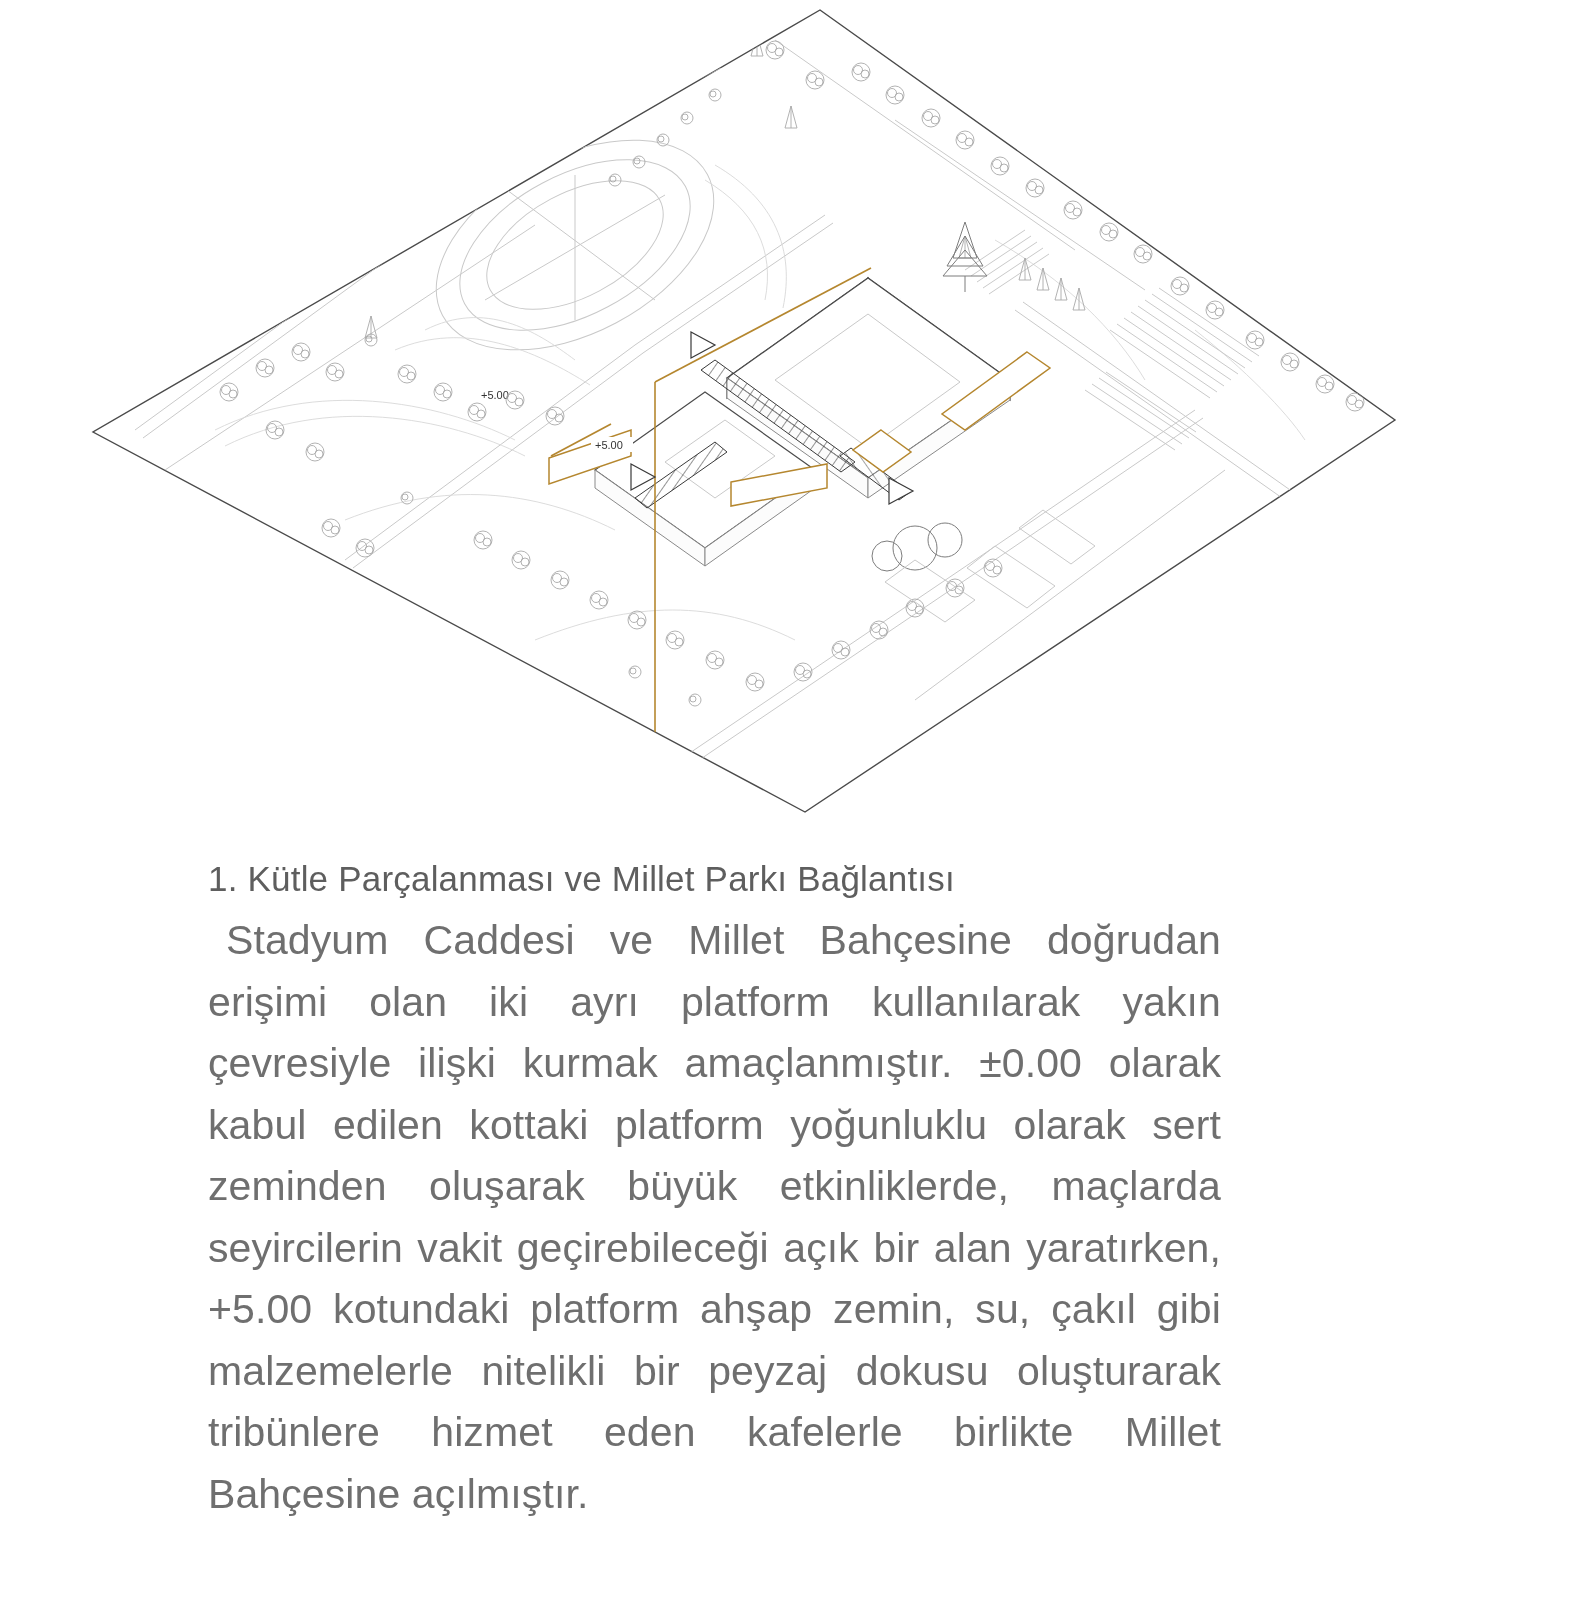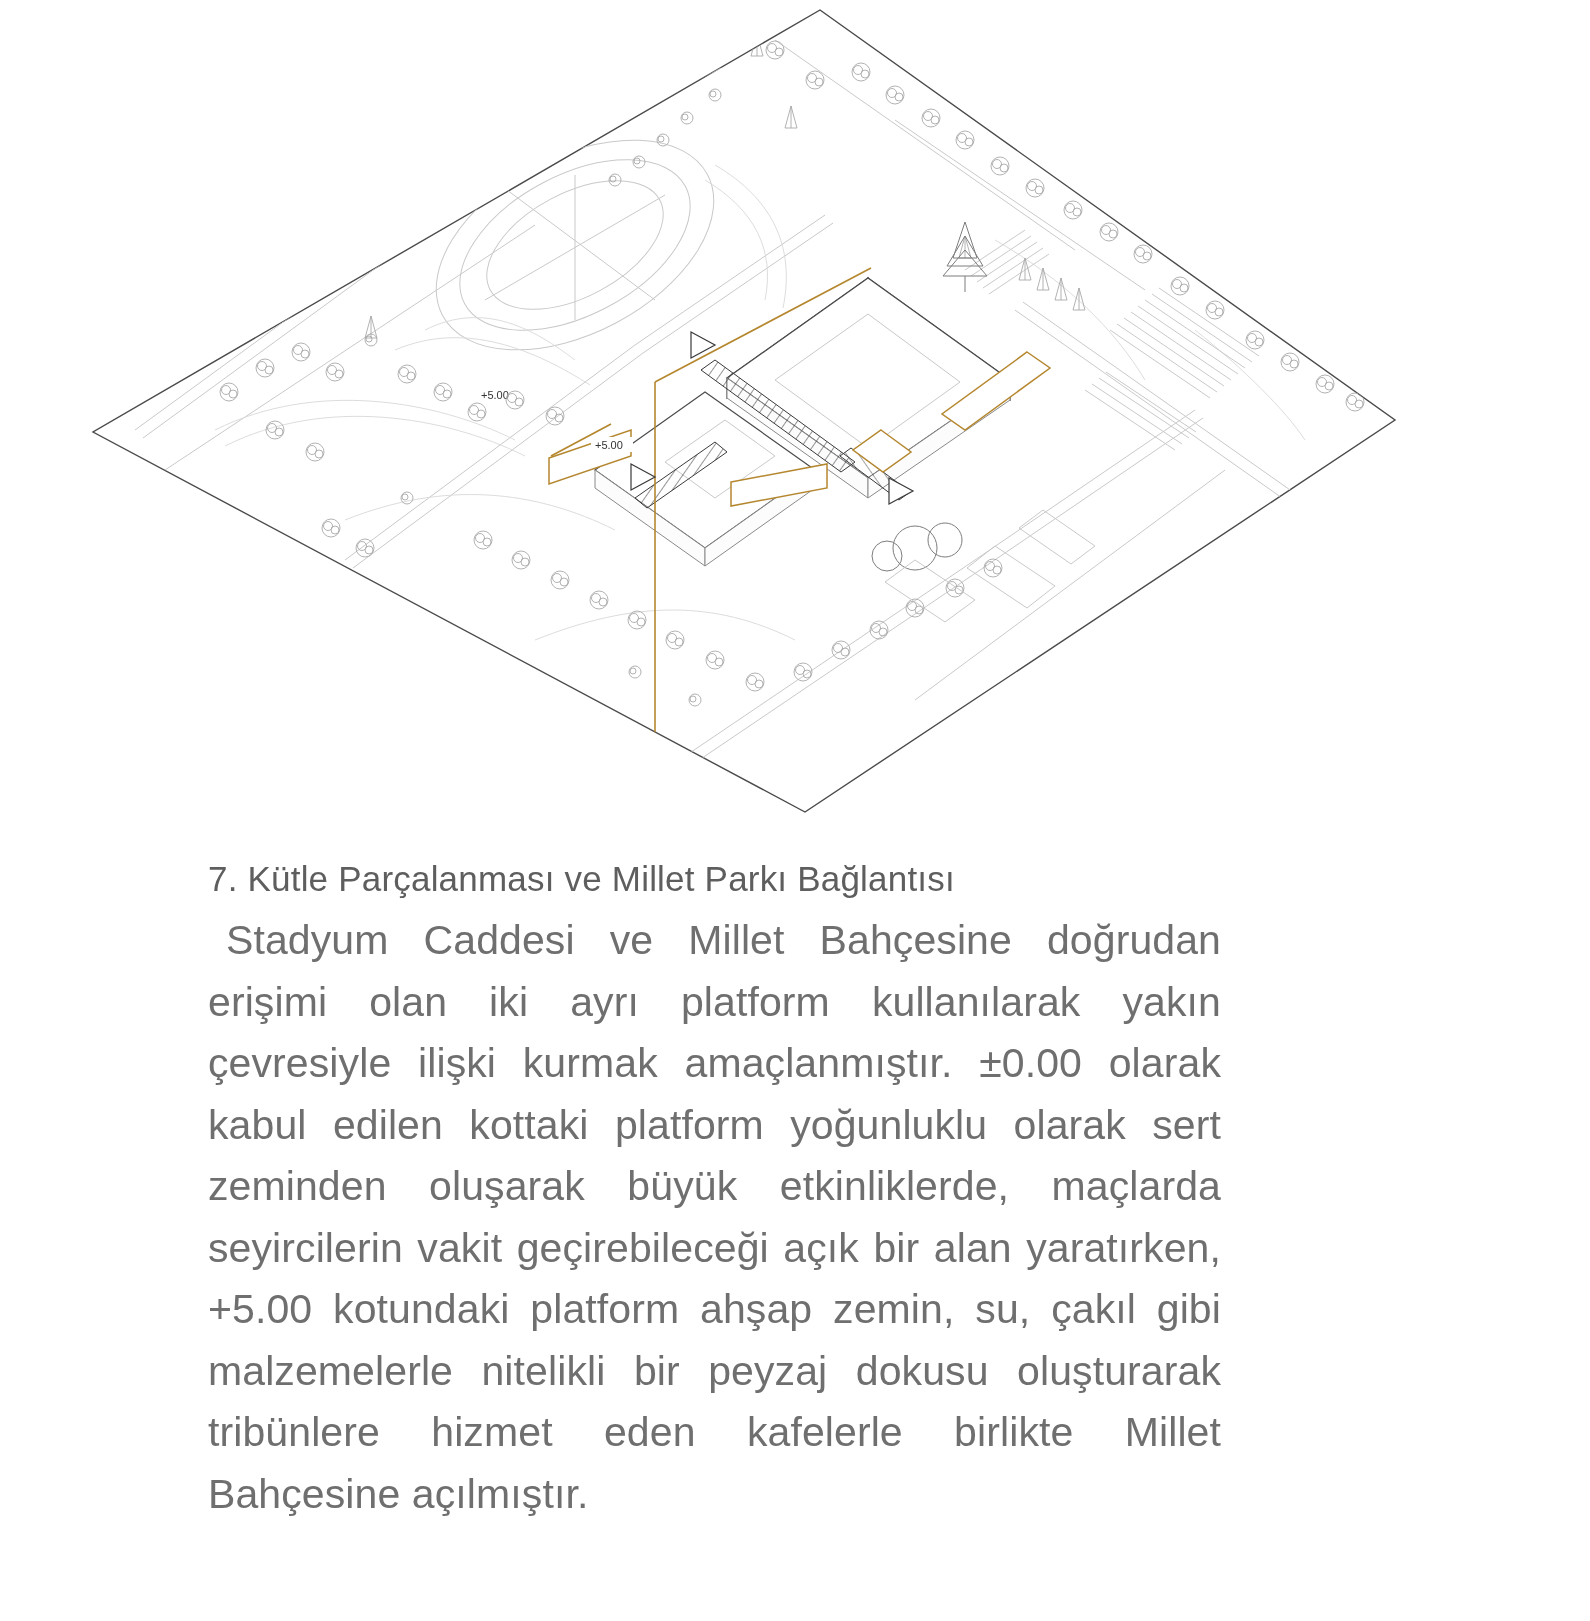--- a/index.html
+++ b/index.html
@@ -315,15 +315,15 @@
         <polygon points="900,560 960,600 930,622 870,582"></polygon>
         <polygon points="980,546 1040,586 1012,608 952,568"></polygon>
         <polygon points="1028,510 1080,546 1056,564 1004,528"></polygon>
       </g>
 
     </g>
   </svg>
 </div>
 
 <div id="text-panel">
-  <h2 id="section-heading">7. Kütle Parçalanması ve Millet Parkı Bağlantısı</h2>
+  <h2 id="section-heading">1. Kütle Parçalanması ve Millet Parkı Bağlantısı</h2>
   <p id="section-body"> Stadyum Caddesi ve Millet Bahçesine doğrudan erişimi olan iki ayrı platform kullanılarak yakın çevresiyle ilişki kurmak amaçlanmıştır. ±0.00 olarak kabul edilen kottaki platform yoğunluklu olarak sert zeminden oluşarak büyük etkinliklerde, maçlarda seyircilerin vakit geçirebileceği açık bir alan yaratırken, +5.00 kotundaki platform ahşap zemin, su, çakıl gibi malzemelerle nitelikli bir peyzaj dokusu oluşturarak tribünlere hizmet eden kafelerle birlikte Millet Bahçesine açılmıştır.</p>
 </div>
 
 </body></html>

